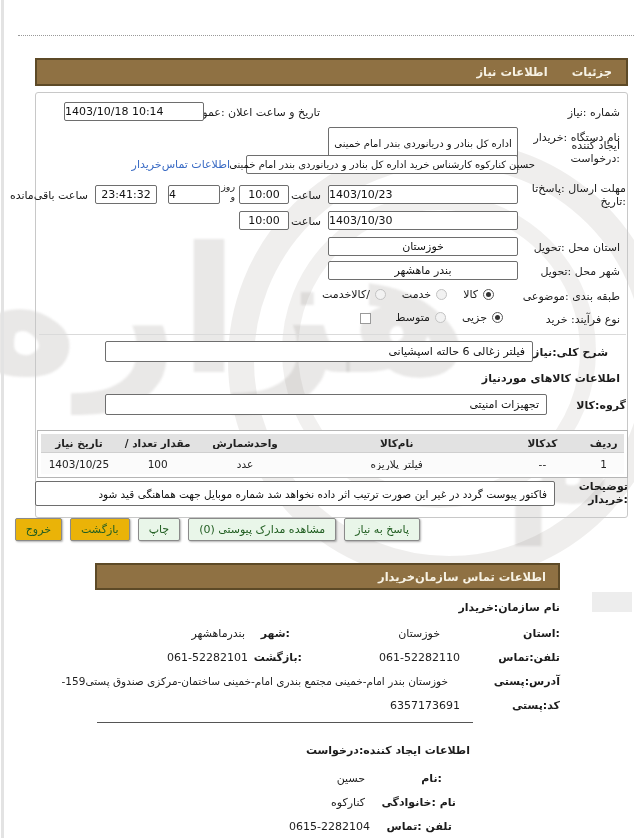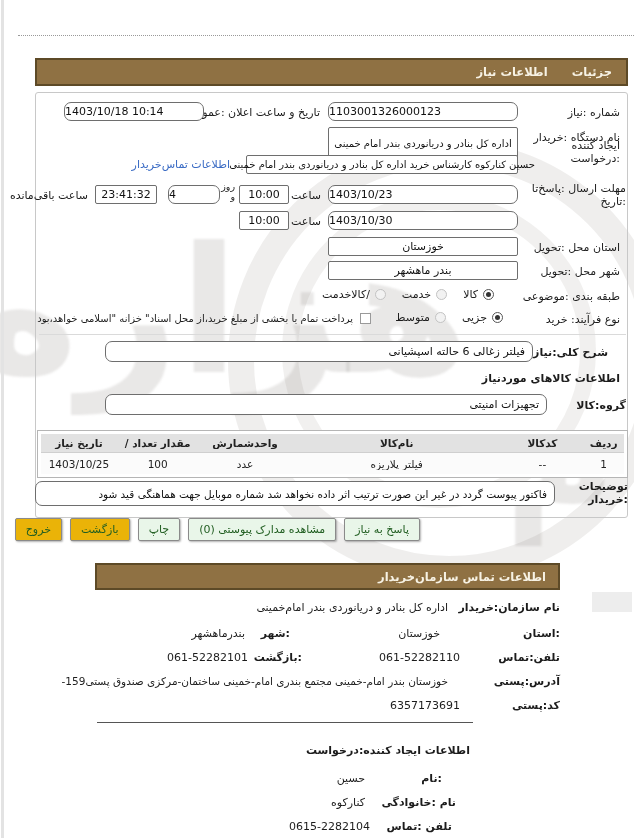--- a/index.html
+++ b/index.html
@@ -3,21 +3,21 @@
 <meta charset="utf-8">
 <style>
   html,body{margin:0;padding:0;background:#fff;}
   body{font-family:"DejaVu Sans",sans-serif;}
   #page{position:relative;width:634px;height:838px;background:#fff;overflow:hidden;direction:rtl;}
   .abs{position:absolute;}
   .lab{font-size:11px;color:#1c1c1c;white-space:nowrap;z-index:2;}
   .lab2{line-height:13px;text-align:right;}
   .bold{font-weight:bold;}
   .box{border:1px solid #6e6e6e;background:#fff;font-size:11px;color:#111;display:flex;align-items:center;justify-content:center;white-space:nowrap;border-radius:2px;z-index:2;box-sizing:border-box;}
-  .box.ra{justify-content:flex-start;padding-right:7px;border-radius:7px;}
+  .box.ra{justify-content:flex-start;padding-right:7px;}
   .num{direction:ltr;unicode-bidi:isolate;}
   .link{font-size:11px;color:#3a6bc4;white-space:nowrap;cursor:pointer;z-index:2;}
   .radio{width:11px;height:11px;border:1px solid #9a9a9a;border-radius:50%;background:#fff;display:inline-block;position:relative;box-sizing:border-box;}
   .radio.on{border-color:#555;}
   .radio.on::after{content:"";position:absolute;top:2px;right:2px;width:5px;height:5px;border-radius:50%;background:#333;}
   .radio.dim{border-color:#c3c3c3;background:#f2f2f2;}
   .check{width:11px;height:11px;border:1px solid #9a9a9a;background:#fff;display:inline-block;box-sizing:border-box;z-index:2;}
   .optrow{display:flex;align-items:center;gap:16px;z-index:2;}
   .opt{display:flex;align-items:center;gap:5px;font-size:11px;color:#1c1c1c;white-space:nowrap;}
   .bar{background:#8f7143;border:2px solid #5d4a27;color:#f7f2e4;display:flex;align-items:center;z-index:2;box-sizing:border-box;}
@@ -55,21 +55,20 @@
   <div class="abs dotline" style="top:35px;right:0;width:616px;height:0;"></div>
 
   <div class="abs bar" style="top:58px;right:6px;width:593px;height:28px;padding-right:14px;gap:24px;font-size:11.5px;">
     <span style="font-weight:600;">جزئیات</span>
     <span style="font-weight:600;">اطلاعات نیاز</span>
   </div>
 
   <div class="abs panel" style="top:92px;right:6px;width:591px;height:424px;"></div>
 
   <span class="abs lab" style="top:106px;right:14px;">شماره :نیاز</span>
-  <div class="abs box ra num" style="top:102px;right:116px;width:190px;height:19px;">1103001326000123</div>
   <span class="abs lab" style="top:106px;right:314px;">تاریخ و ساعت اعلان :عمومی</span>
   <div class="abs box ra num" style="top:102px;right:430px;width:140px;height:19px;">1403/10/18 10:14</div>
 
   <span class="abs lab" style="top:131px;right:14px;">نام دستگاه :خریدار</span>
   <div class="abs box" style="top:127px;right:116px;width:190px;height:32px;font-size:10px;">اداره کل بنادر و  دریانوردی بندر امام خمینی</div>
 
   <div class="abs lab lab2" style="top:139px;right:14px;">
     <div>ایجاد کننده</div>
     <div>:درخواست</div>
   </div>
@@ -121,21 +120,20 @@
     <span class="opt">
         <span class="radio on"></span>
         <span>جزیی</span>
       </span>
     <span class="opt">
         <span class="radio dim"></span>
         <span>متوسط</span>
       </span>
   </div>
   <span class="abs check" style="top:313px;right:263px;"></span>
-  <span class="abs lab" style="top:313px;right:281px;font-size:10px;">پرداخت تمام یا بخشی از مبلغ خرید،از محل اسناد" خزانه "اسلامی خواهد،بود</span>
 
   <div class="abs divider" style="top:334px;right:8px;width:587px;height:0;"></div>
 
   <span class="abs lab bold" style="top:346px;right:26px;">شرح کلی:نیاز</span>
   <div class="abs box ra" style="top:341px;right:101px;width:428px;height:21px;">فیلتر زغالی 6 حالته  اسپشیانی</div>
 
   <span class="abs lab bold" style="top:372px;right:14px;">اطلاعات  کالاهای موردنیاز</span>
 
   <span class="abs lab bold" style="top:399px;right:8px;">گروه:کالا</span>
   <div class="abs box ra" style="top:394px;right:87px;width:442px;height:21px;">تجهیزات امنیتی</div>
@@ -172,21 +170,20 @@
     <div class="btn pink">بازگشت</div>
     <div class="btn pink">خروج</div>
   </div>
 
   <div class="abs bar bold" style="top:563px;right:74px;width:465px;height:27px;padding-right:12px;font-size:11.5px;">
     <span>اطلاعات  تماس سازمان‌خریدار</span>
   </div>
 
   <div class="crow" style="top:601px;">
     <span class="clab" style="right:0;">نام سازمان:خریدار</span>
-    <span class="cval" style="right:112px;">اداره کل بنادر و دریانوردی بندر امام‌خمینی</span>
   </div>
   <div class="crow" style="top:627px;">
     <span class="clab" style="right:0;">:استان</span>
     <span class="cval" style="right:120px;">خوزستان</span>
     <span class="clab" style="right:270px;">:شهر</span>
     <span class="cval" style="right:315px;">بندرماهشهر</span>
   </div>
   <div class="crow" style="top:651px;">
     <span class="clab" style="right:0;">تلفن:تماس</span>
     <span class="cval num" style="right:100px;">061-52282110</span>

